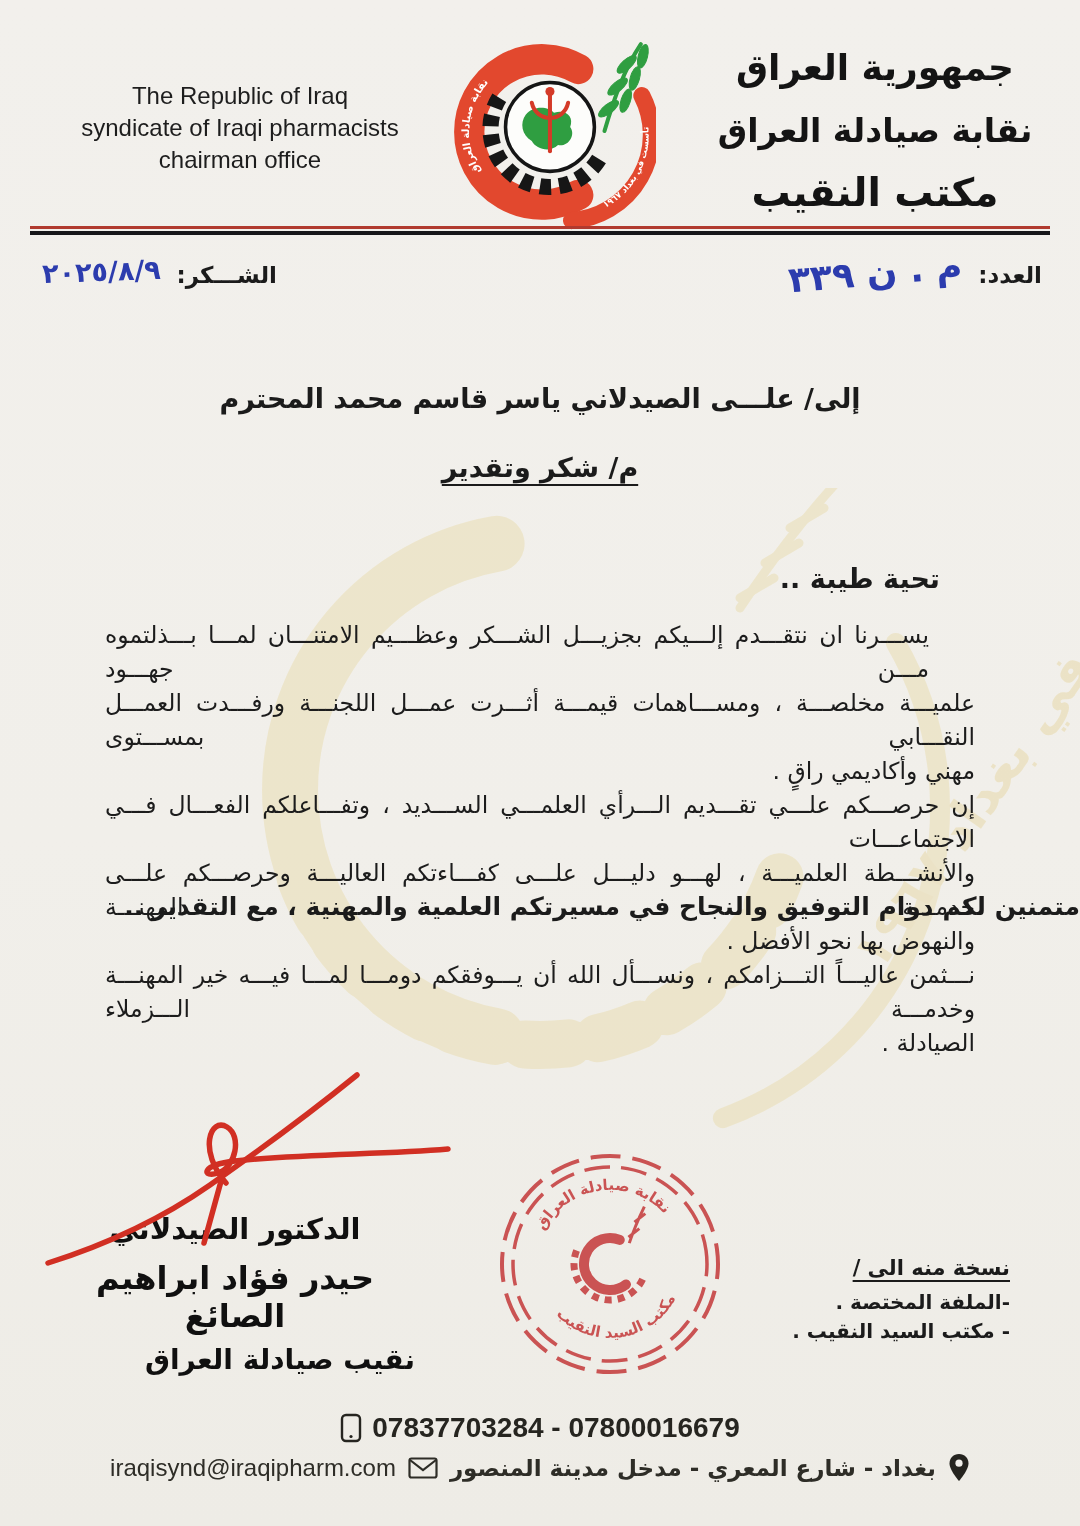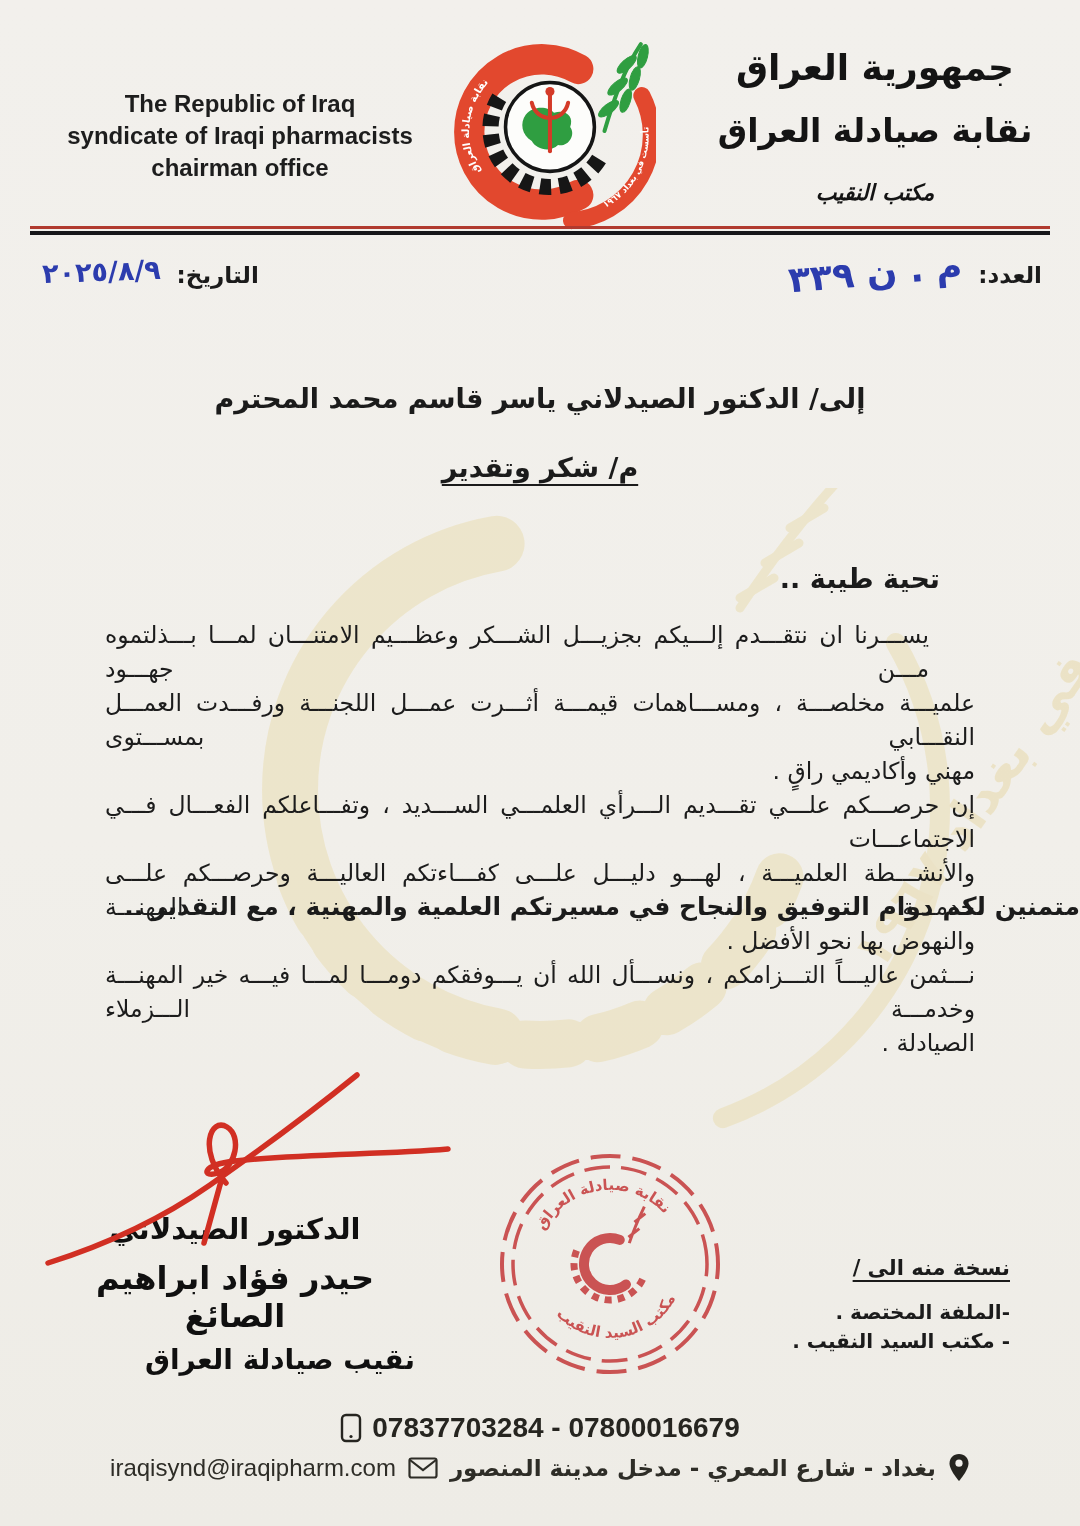--- a/index.html
+++ b/index.html
@@ -5,31 +5,31 @@
   html,body{margin:0;padding:0;background:#d8d6d2;}
   .page{
     position:relative; width:1080px; height:1526px; margin:0 auto;
     background:linear-gradient(180deg,#f2f0ec 0%, #f1efea 55%, #eeece6 100%);
     overflow:hidden;
     font-family:"DejaVu Sans", sans-serif;
     color:#1b1b1b;
   }
   
   .header-en{
-    position:absolute; left:55px; top:88px; width:370px;
+    position:absolute; left:55px; top:80px; width:370px;
     text-align:center; font-family:"Liberation Sans", sans-serif;
-    font-weight:bold; font-size:24px; line-height:32px; color:#1d1d1d;
+    font-weight:normal; font-size:24px; line-height:32px; color:#1d1d1d;
   }
   .header-ar{
     position:absolute; right:35px; top:36px; width:340px;
     direction:rtl; text-align:center; font-weight:bold; color:#141414;
   }
   .header-ar .l1{font-size:36px; line-height:64px;}
   .header-ar .l2{font-size:33px; line-height:62px;}
-  .header-ar .l3{font-size:22px; line-height:62px;font-style:italic;}
+  .header-ar .l3{font-size:39px; line-height:62px;}
   .logo-wrap{position:absolute; left:452px; top:34px; width:204px; height:202px;}
   .rule{position:absolute; left:30px; right:30px; top:226px;}
   .rule .red{height:3px; background:#b13a2f;}
   .rule .black{height:4px; background:#17171a; margin-top:2px;}
 
   
   .ref-row{
     position:absolute; top:252px; left:42px; right:38px; height:70px;
     direction:rtl; display:flex; justify-content:space-between; align-items:flex-start;
   }
@@ -61,21 +61,21 @@
   .name-block{position:absolute; left:55px; top:1212px; width:360px; text-align:center;
     direction:rtl; font-weight:bold; color:#101010; z-index:3;}
   .name-block .n1{font-size:29px; margin-bottom:13px;}
   .name-block .n2{font-size:32px; margin-bottom:8px;}
   .name-block .n3{font-size:28px;text-align:right;}
   .stamp-wrap{position:absolute; left:492px; top:1146px; width:236px; height:236px; opacity:.9; z-index:3;}
 
   .copies{position:absolute; right:70px; top:1256px; width:290px; direction:rtl;
     text-align:right; z-index:2;}
   .copies .head{font-weight:bold; font-size:21px; text-decoration:underline;
-    text-underline-offset:5px; margin-bottom:18px;}
+    text-underline-offset:5px; margin-bottom:8px;}
   .copies .item{font-size:20px; font-weight:bold; line-height:29px;}
 
   
   .footer{position:absolute; left:0; right:0; top:1412px; text-align:left; color:#2e2d27; z-index:2;}
   .f-line1{display:flex; justify-content:center; align-items:center; gap:10px;
     font-family:"Liberation Sans", sans-serif; font-weight:bold; font-size:28px; color:#262520;}
   .f-line2{margin-top:9px; display:flex; direction:rtl; justify-content:center; align-items:center; gap:12px;}
   .f-address{font-size:23px; font-weight:bold;}
   .f-email{font-size:24px; direction:ltr; font-family:"Liberation Sans", sans-serif;}
 
@@ -154,26 +154,26 @@
     <div class="red"></div>
     <div class="black"></div>
   </div>
 
   <div class="ref-row">
     <div class="ref-group">
       <span class="ref-label">العدد:</span>
       <span class="ink num-value">م . ن ٣٣٩</span>
     </div>
     <div class="ref-group">
-      <span class="ref-label">التاريخ:</span>
+      <span class="ref-label">الشـــكر:</span>
       <span class="ink date-value">٢٠٢٥/٨/٩</span>
     </div>
   </div>
 
-  <div class="addressee">إلى/ الدكتور الصيدلاني ياسر قاسم محمد المحترم</div>
+  <div class="addressee">إلى/ علـــى الصيدلاني ياسر قاسم محمد المحترم</div>
   <div class="subject">
     <span>م/ شكر وتقدير</span>
   </div>
   <div class="greeting">تحية طيبة ..</div>
 
   <div class="body-block">
     <div class="jline indent">يســـرنا ان نتقـــدم إلـــيكم بجزيـــل الشـــكر وعظـــيم الامتنـــان لمـــا بـــذلتموه مـــن جهـــود</div>
     <div class="jline">علميـــة مخلصـــة ، ومســـاهمات قيمـــة أثـــرت عمـــل اللجنـــة ورفـــدت العمـــل النقـــابي بمســـتوى</div>
     <div class="rline">مهني وأكاديمي راقٍ .</div>
     <div class="jline">إن حرصـــكم علـــي تقـــديم الـــرأي العلمـــي الســـديد ، وتفـــاعلكم الفعـــال فـــي الاجتماعـــات</div>

